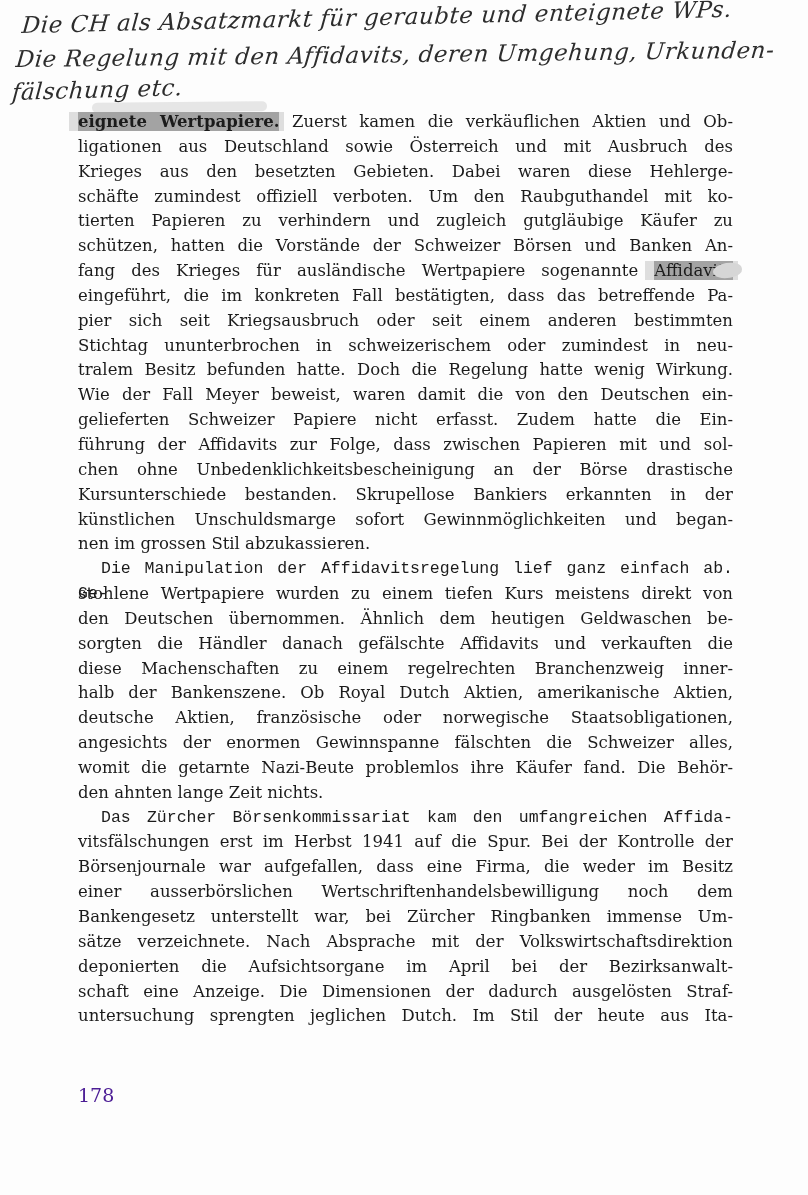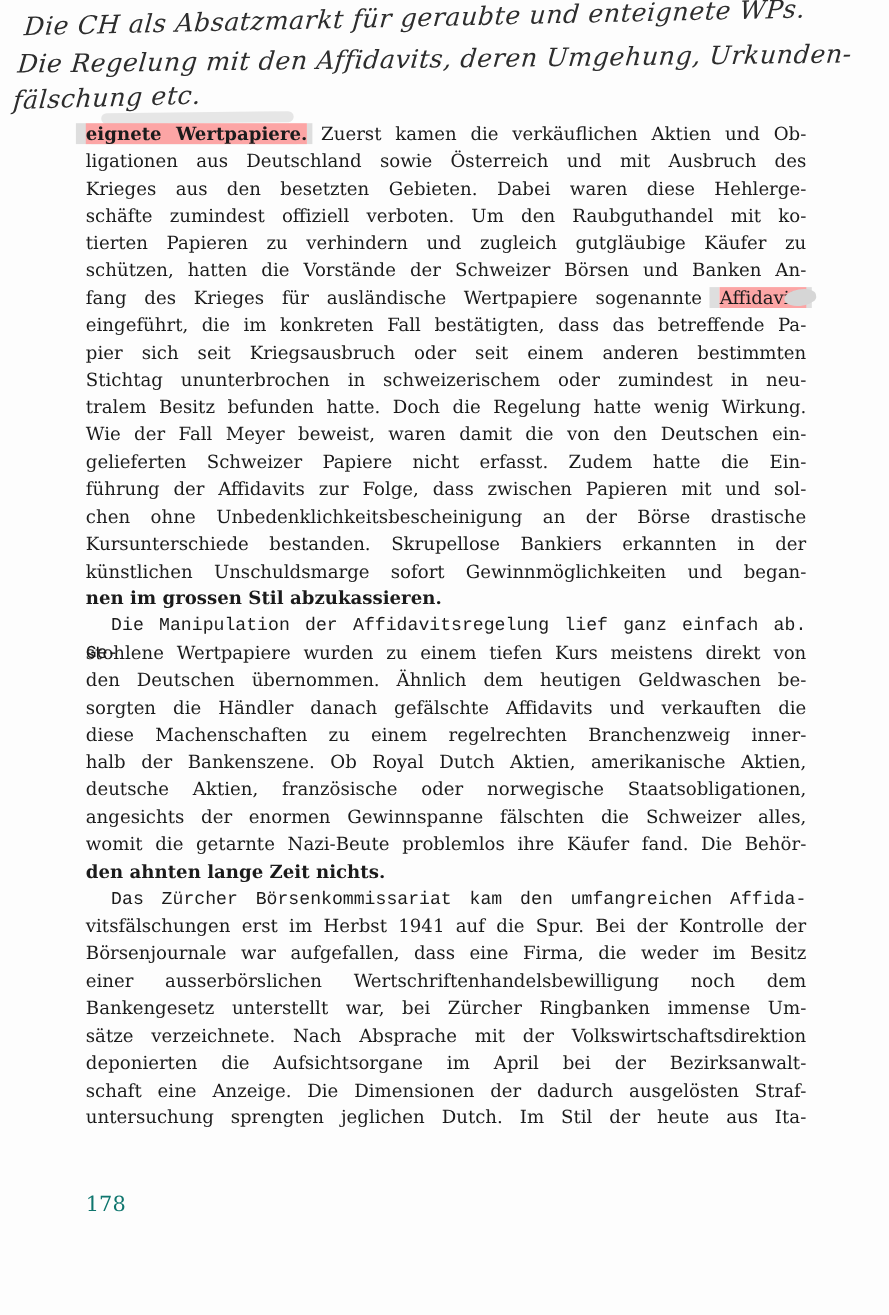--- a/index.html
+++ b/index.html
@@ -33,24 +33,24 @@
     font-size: 16.5px;
     line-height: 24.85px;
     color: #1b1b1b;
   }
   .line {
     text-align: justify;
     text-align-last: justify;
     -moz-text-align-last: justify;
     height: 24.85px;
   }
-  .line.no-justify { text-align-last: left; font-weight: bold; -moz-text-align-last: left; }
+  .line.no-justify { text-align-last: left; -moz-text-align-last: left; }
   .line.indent { text-indent: 23px; font-family: Liberation Mono, monospace; }
   .hl {
-    background: #fca5a5;
+    background: #a3a3a3;
     box-shadow: -9px 0 0 #dedede, 5px 0 0 #dedede;
   }
   .b { font-weight: bold; }
 
   
   .smear {
     position: absolute; left: 92px; top: 102px;
     width: 175px; height: 10px;
     background: #e6e6e6; border-radius: 5px;
     transform: rotate(-0.6deg);
@@ -58,21 +58,21 @@
   .smudge {
     position: absolute; left: 713px; top: 263px;
     width: 29px; height: 15px;
     background: #d6d6d6;
     border-radius: 55% 60% 50% 65%;
     transform: rotate(-10deg);
   }
 
   .page-number {
     position: absolute; left: 78px; top: 1084px;
-    font-size: 19px; color: #0f766e;
+    font-size: 19px; color: #4c1d95;
   }
 </style>
 </head>
 <body>
 
 <div class="page">
 
   <div class="handwriting">
     <div class="hw-line hw1">Die CH als Absatzmarkt für geraubte und enteignete WPs.</div>
     <div class="hw-line hw2">Die Regelung mit den Affidavits, deren Umgehung, Urkunden-</div>

